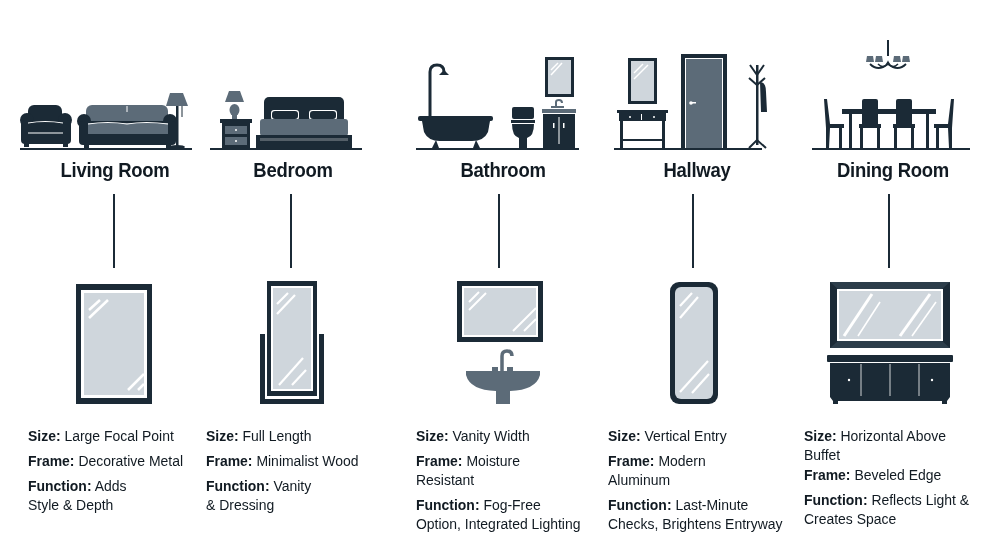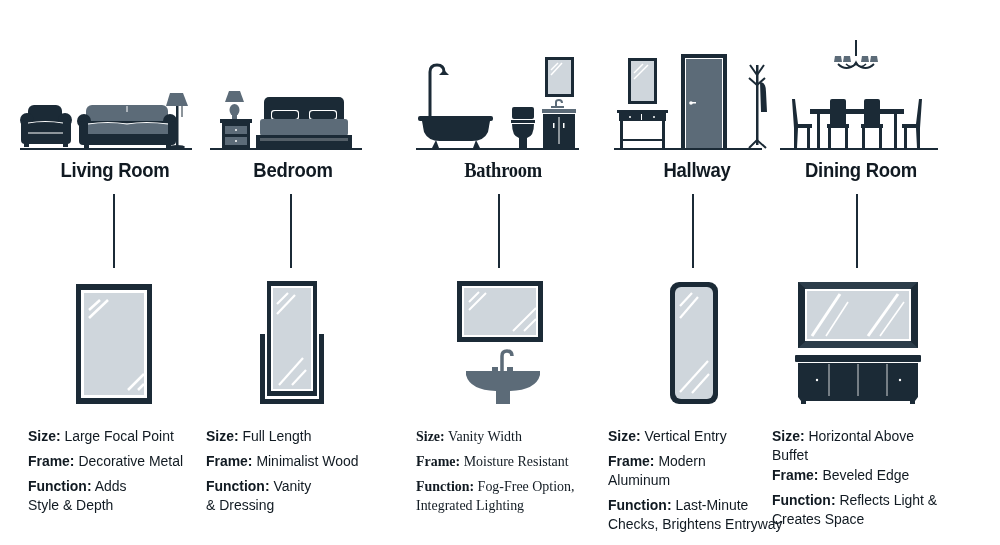--- a/index.html
+++ b/index.html
@@ -126,21 +126,21 @@
       </g>
     </svg>
   </div>
   <div class="specs" style="left:10px;">
     <div class="spec-line"><b>Size:</b> <span>Full Length</span></div>
     <div class="spec-line"><b>Frame:</b> <span>Minimalist Wood</span></div>
     <div class="spec-line" style="width:125px;"><b>Function:</b> <span>Vanity &amp; Dressing</span></div>
   </div>
 </div>
 
-<div class="col" style="left:406px;font-family:Liberation Serif, serif;">
+<div class="col" style="left:406px;">
   <div class="scene">
     <svg width="194" height="112" viewBox="0 0 194 112">
       <g>
         <path d="M24 78 L24 32 Q24 25 31 25 Q38 25 38 32" stroke="#1b2a36" stroke-width="3" fill="none"></path>
         <path d="M33 35 L43 35 L38 30 Z" fill="#1b2a36"></path>
         <rect x="12" y="76" width="75" height="5" rx="2" fill="#1b2a36"></rect>
         <path d="M16 81 L84 81 L82 92 Q78 101 66 101 L34 101 Q22 101 18 92 Z" fill="#1b2a36"></path>
         <path d="M30 100 L26 108 L33 108 Z" fill="#1b2a36"></path>
         <path d="M70 100 L74 108 L67 108 Z" fill="#1b2a36"></path>
       </g>
@@ -242,21 +242,21 @@
       </g>
     </svg>
   </div>
   <div class="specs" style="left:8px;">
     <div class="spec-line"><b>Size:</b> <span>Vertical Entry</span></div>
     <div class="spec-line"><b>Frame:</b> <span>Modern Aluminum</span></div>
     <div class="spec-line" style="width:200px;"><b>Function:</b> <span>Last-Minute Checks, Brightens Entryway</span></div>
   </div>
 </div>
 
-<div class="col" style="left:764px;">
+<div class="col" style="left:796px;">
   <div class="scene">
     <svg width="194" height="112" viewBox="0 0 194 112">
       <g>
         <rect x="91" y="-10" width="2" height="26" fill="#1b2a36"></rect>
         <path d="M74 24 Q82 32 92 24 Q102 32 110 24" stroke="#1b2a36" stroke-width="1.8" fill="none"></path>
         <path d="M82 24 Q88 30 92 22 Q96 30 102 24" stroke="#1b2a36" stroke-width="1.5" fill="none"></path>
         <polygon points="71,16 77,16 78,22 70,22" fill="#5c6b78"></polygon>
         <polygon points="80,16 86,16 87,22 79,22" fill="#5c6b78"></polygon>
         <polygon points="98,16 104,16 105,22 97,22" fill="#5c6b78"></polygon>
         <polygon points="107,16 113,16 114,22 106,22" fill="#5c6b78"></polygon>

